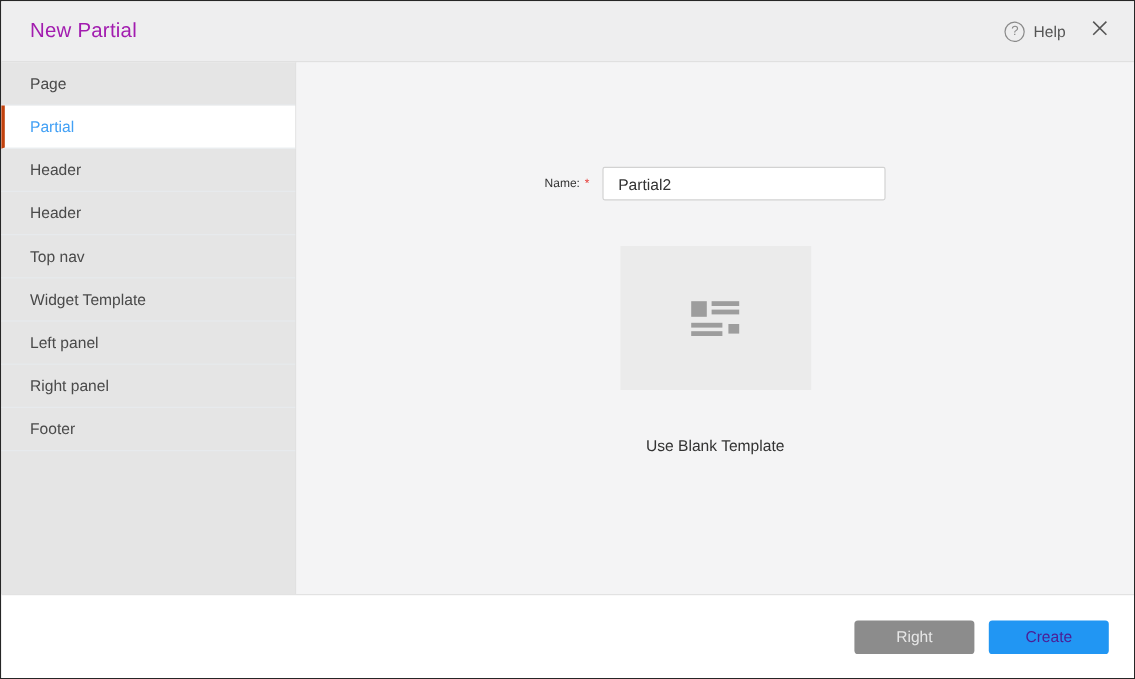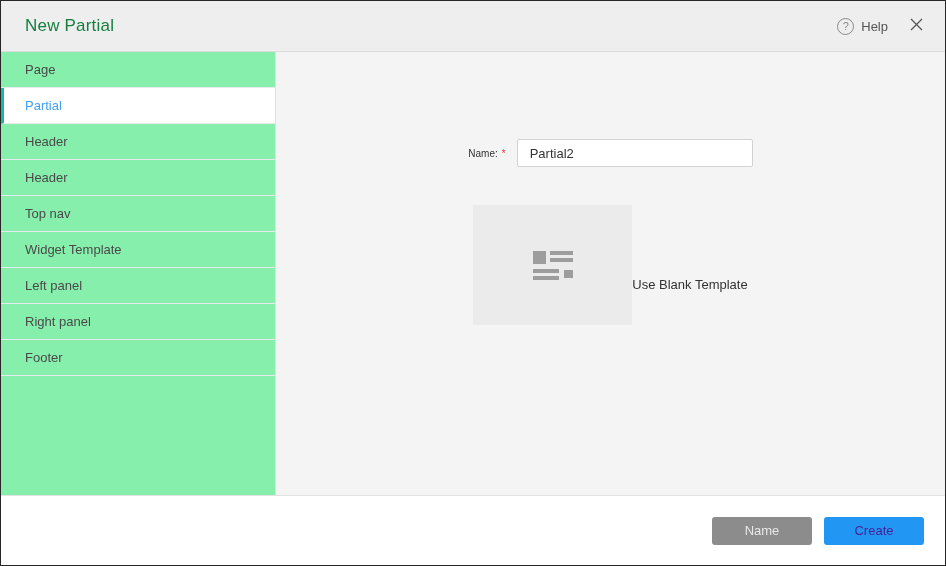--- a/index.html
+++ b/index.html
@@ -16,68 +16,68 @@
     overflow: hidden;
   }
   
   .hdr {
     height: 51px; flex: none;
     background: #eeeeef;
     border-bottom: 1px solid #dcdcdc;
     display: flex; align-items: center;
     padding: 0 22px 0 24px;
   }
-  .hdr-title { font-size: 17px; font-weight: 400; color: #15803d; letter-spacing: .2px; }
+  .hdr-title { font-size: 17px; font-weight: 400; color: #a21caf; letter-spacing: .2px; }
   .hdr-right { margin-left: auto; display: flex; align-items: center; }
   .help-btn { display: flex; align-items: center; gap: 7px; cursor: pointer; }
   .help-icon {
     width: 17px; height: 17px; border: 1px solid #8a8a8a; border-radius: 50%;
     display: inline-flex; align-items: center; justify-content: center;
     font-size: 11px; color: #8a8a8a; line-height: 1;
   }
   .help-label { font-size: 13px; color: #555; }
   .close-btn { margin-left: 22px; cursor: pointer; display: flex; align-items: center; }
   
   .bdy { flex: 1; display: flex; min-height: 0; }
   .sidebar {
-    width: 275px; flex: none;
-    background: #86efac;
+    width: 246px; flex: none;
+    background: #e5e5e5;
     border-right: 1px solid #e0e0e0;
     display: flex; flex-direction: column;
   }
   .side-item {
     height: 36px; flex: none;
     display: flex; align-items: center;
     padding-left: 24px;
     font-size: 13px; color: #4a4a4a;
     border-bottom: 1px solid #e7eaed;
     cursor: pointer;
   }
   .side-item.selected {
     background: #fff;
     color: #42a0f5;
-    border-left: 3px solid #14b8a6;
+    border-left: 3px solid #c2410c;
     padding-left: 21px;
   }
   .content {
     flex: 1; background: #f4f4f5;
     display: flex; flex-direction: column; align-items: center;
   }
   .name-row { margin-top: 87px; display: flex; align-items: center; }
   .name-label { font-size: 10px; color: #333; margin-right: 11px; white-space: nowrap; }
   .req { color: #e53935; margin-left: 4px; }
   .name-input {
     width: 236px; height: 28px;
     border: 1px solid #d2d2d2; border-radius: 2px;
     background: #fff; padding: 0 12px;
     font-size: 13px; color: #333;
     font-family: "Liberation Sans", sans-serif;
     outline: none;
   }
-  .template-card { margin-top: 38px; display: flex; flex-direction: row; align-items: center; cursor: pointer; }
+  .template-card { margin-top: 38px; display: flex; flex-direction: column; align-items: center; cursor: pointer; }
   .thumb {
     width: 159px; height: 120px; background: #ebebeb;
     display: flex; align-items: center; justify-content: center;
   }
   .wf-r1, .wf-r2 { display: flex; }
   .wf-r2 { margin-top: 5px; align-items: center; }
   .wf-col { display: flex; flex-direction: column; gap: 3px; }
   .wf-bar { height: 4px; background: #9d9d9d; }
   .w23 { width: 23px; } .w26 { width: 26px; }
   .wf-sq1 { width: 13px; height: 13px; background: #9d9d9d; margin-right: 4px; }
@@ -160,17 +160,17 @@
             </div>
           </div>
         </div>
         <div class="thumb-caption">Use Blank Template</div>
       </div>
     </div>
 
   </div>
 
   <div class="ftr">
-    <button class="btn btn-back">Name</button>
+    <button class="btn btn-back">Right</button>
     <button class="btn btn-create">Create</button>
   </div>
 
 </div>
 
 </body></html>

